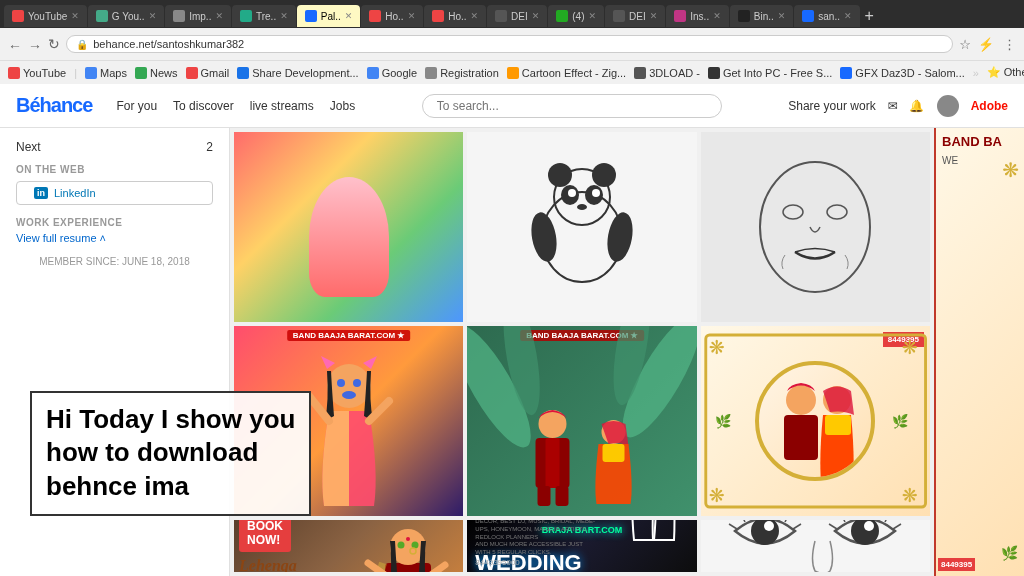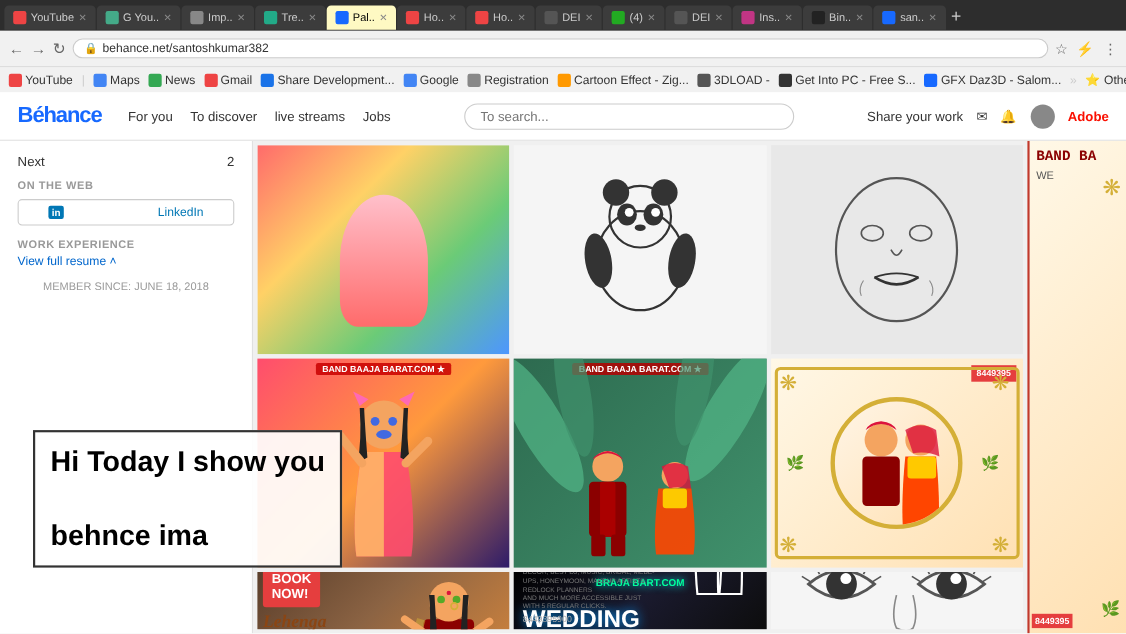--- a/index.html
+++ b/index.html
@@ -30,21 +30,21 @@
 
     
     .behance-body { display: flex; height: calc(576px - 28px - 32px - 24px - 44px); overflow: hidden; }
 
     
     .sidebar { width: 230px; flex-shrink: 0; background: #fff; border-right: 1px solid #e0e0e0; padding: 12px 16px; overflow-y: auto; font-size: 12px; }
     .sidebar-stats { margin-bottom: 10px; }
     .sidebar-stat-row { display: flex; justify-content: space-between; color: #333; margin-bottom: 4px; }
     .sidebar-stat-num { color: #333; font-weight: 500; }
     .sidebar-section-label { font-size: 10px; color: #999; font-weight: bold; text-transform: uppercase; margin: 10px 0 6px; letter-spacing: 0.5px; }
-    .linkedin-btn { display: flex; align-items: center; gap: 6px; border: 1px solid #ccc; border-radius: 4px; padding: 5px 27px; font-size: 11px; color: #0077b5; cursor: pointer; justify-content: space-between; }
+    .linkedin-btn { display: flex; align-items: center; gap: 6px; border: 1px solid #ccc; border-radius: 4px; padding: 5px 17px; font-size: 11px; color: #0077b5; cursor: pointer; }
     .linkedin-icon { background: #0077b5; color: #fff; font-size: 9px; font-weight: bold; padding: 1px 3px; border-radius: 2px; }
     .work-exp-label { font-size: 10px; color: #999; font-weight: bold; text-transform: uppercase; margin: 12px 0 4px; letter-spacing: 0.5px; }
     .work-exp-text { font-size: 11px; color: #333; margin-bottom: 4px; }
     .view-resume { font-size: 11px; color: #0066cc; cursor: pointer; }
     .member-since { font-size: 10px; color: #999; text-align: center; margin-top: 12px; text-transform: uppercase; }
 
     
     .gallery { flex: 1; background: #f0f0f0; overflow-y: auto; padding: 4px; display: grid; grid-template-columns: repeat(3, 1fr); grid-template-rows: repeat(2, 190px); gap: 4px; }
     .gallery-item { background: #ccc; overflow: hidden; position: relative; cursor: pointer; }
 
@@ -465,27 +465,27 @@
         <line x1="122" y1="43" x2="114" y2="38" stroke="#555" stroke-width="1.5"></line>
         <line x1="130" y1="36" x2="126" y2="28" stroke="#555" stroke-width="1.5"></line>
         <line x1="150" y1="31" x2="150" y2="22" stroke="#555" stroke-width="1.5"></line>
         <line x1="170" y1="36" x2="174" y2="28" stroke="#555" stroke-width="1.5"></line>
         <line x1="178" y1="43" x2="186" y2="38" stroke="#555" stroke-width="1.5"></line>
       </svg>
     </div>
   </div>
 
   <div style="width:90px;flex-shrink:0;background:linear-gradient(135deg,#fff8e7,#ffe0b2);border-left:2px solid #c0392b;display:flex;flex-direction:column;overflow:hidden;position:relative;">
-    <div style="padding:6px;font-size:13px;font-weight:bold;color:#8B0000;font-family:Liberation Mono, monospace;">BAND BA</div>
+    <div style="padding:6px;font-size:13px;font-weight:bold;color:#8B0000;">BAND BA</div>
     <div style="padding:0 6px;font-size:10px;color:#555;">WE</div>
 
     <div style="position:absolute;top:30px;right:5px;color:#d4af37;font-size:20px;">❋</div>
     <div style="position:absolute;bottom:15px;right:5px;color:#d4af37;font-size:14px;">🌿</div>
 
     <div style="position:absolute;bottom:5px;left:2px;background:#e53e3e;color:#fff;font-size:8px;padding:2px 3px;font-weight:bold;">8449395</div>
   </div>
 </div>
 
 <div class="text-overlay">
   <span>Hi Today I show you</span><br>
-  <br>
+  <span>how to download</span><br>
   <span>behnce ima</span>
 </div>
 
 </body></html>

